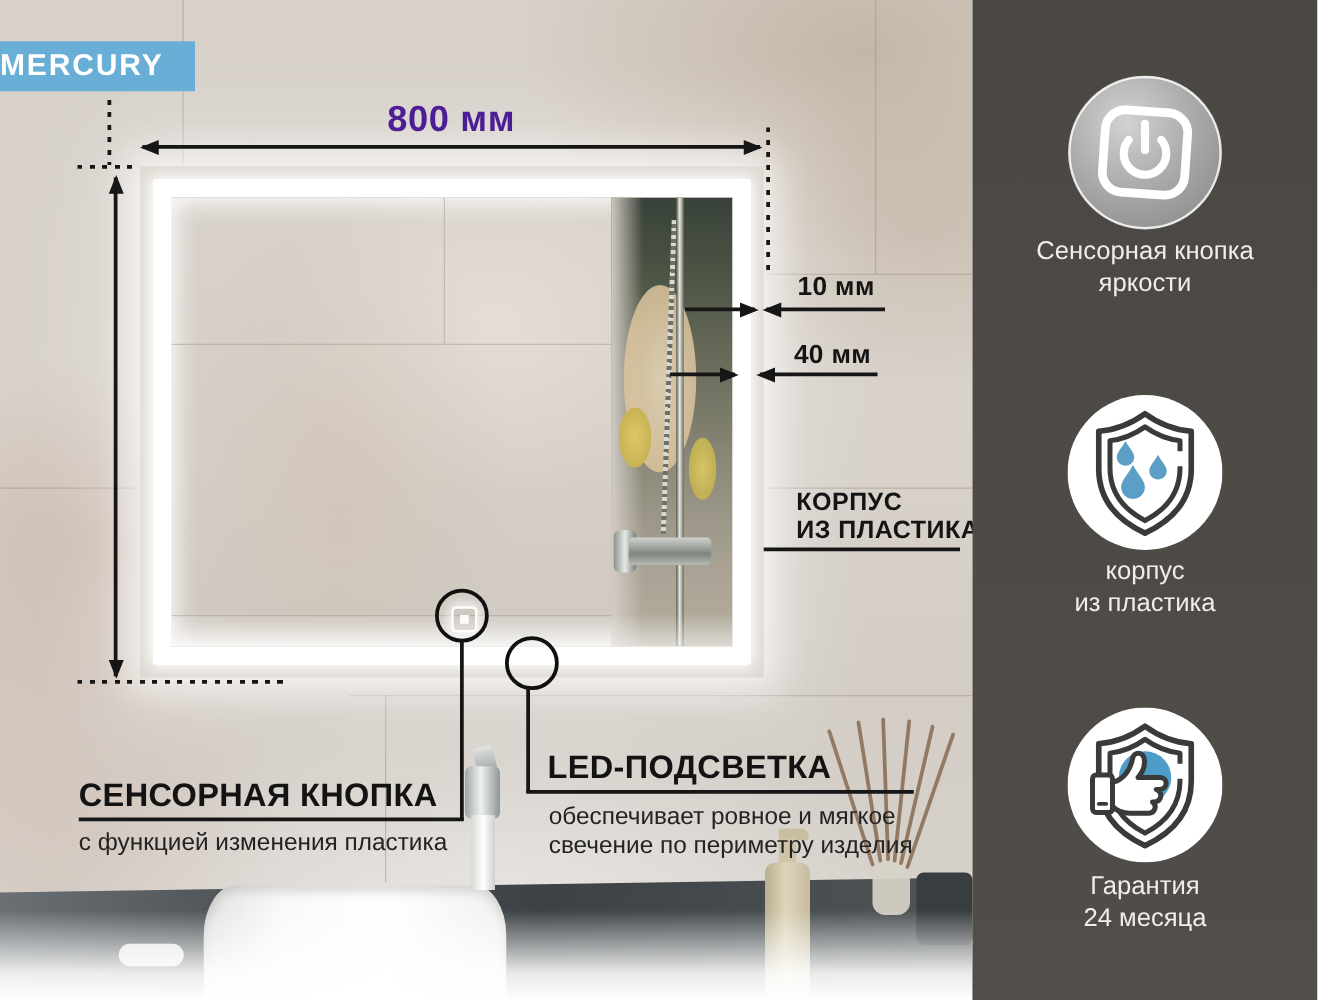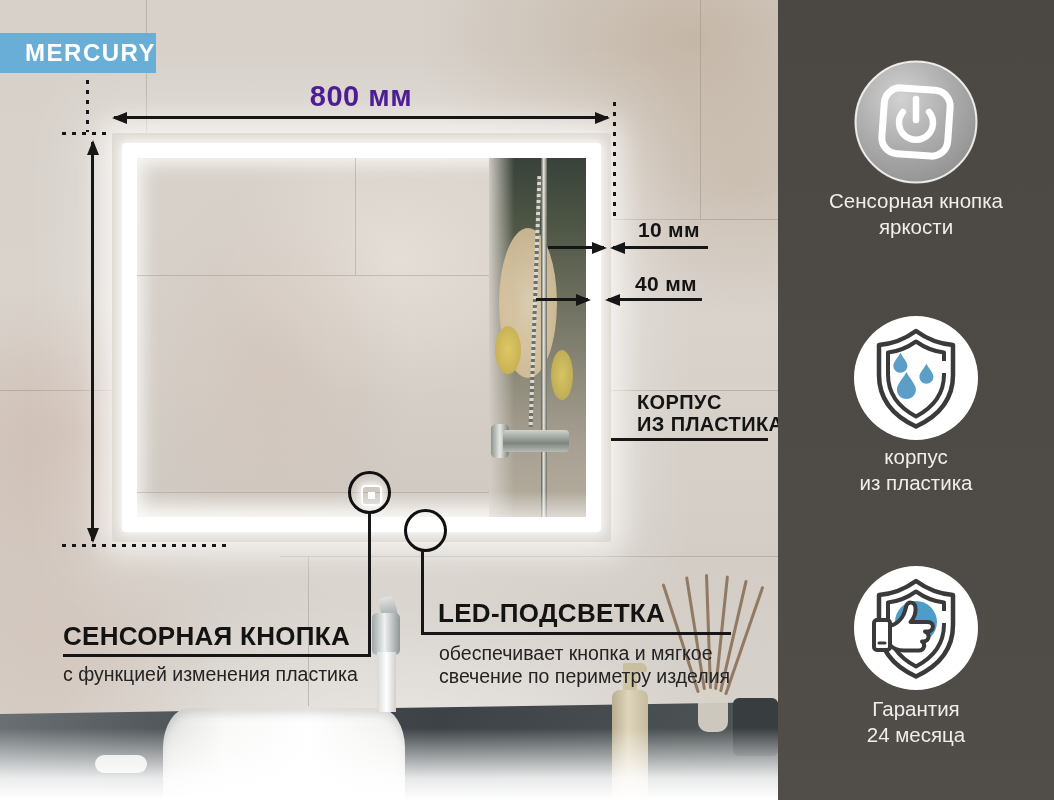--- a/index.html
+++ b/index.html
@@ -83,21 +83,21 @@
   .ah-l{border-top:6px solid transparent;border-bottom:6px solid transparent;border-right:15px solid #161616;}
   .ah-r{border-top:6px solid transparent;border-bottom:6px solid transparent;border-left:15px solid #161616;}
   .ah-u{border-left:6px solid transparent;border-right:6px solid transparent;border-bottom:15px solid #161616;}
   .ah-d{border-left:6px solid transparent;border-right:6px solid transparent;border-top:15px solid #161616;}
   .dim-label{font-weight:bold;font-size:29px;letter-spacing:.5px;color:#4c1d95;}
   .dim-label-sm{font-weight:bold;font-size:21px;letter-spacing:.3px;color:#141414;}
   .callout-circle{border:3.5px solid #101010;border-radius:50%;}
   .h-callout{font-weight:bold;font-size:26px;letter-spacing:.3px;color:#131313;white-space:nowrap;}
   .sub-callout{font-size:19.5px;color:#232323;white-space:nowrap;}
 
-  .badge{left:0;top:33px;width:156px;height:40px;display:flex;align-items:center;justify-content:flex-end;}
+  .badge{left:0;top:33px;width:156px;height:40px;display:flex;align-items:center;justify-content:flex-start;}
   .badge span{color:#fff;font-weight:bold;font-size:24px;letter-spacing:1.5px;}
 
   
   .sidebar{left:778px;top:0;width:276px;height:800px;
     background:linear-gradient(180deg,#4b4743 0%,#4e4a46 55%,#514d49 100%);}
   .feature-text{position:absolute;width:276px;text-align:center;color:#efeeec;
     font-size:20.5px;line-height:26px;font-weight:400;}
   .feature-text span{display:block;}
 </style>
 </head>
@@ -196,21 +196,21 @@
   <div class="abs line-v" style="left:368px;top:513px;height:143px;"></div>
   <div class="abs rule" style="left:63px;top:654px;width:308px;"></div>
   <div class="abs h-callout" style="left:63px;top:621px;">СЕНСОРНАЯ КНОПКА</div>
   <div class="abs sub-callout" style="left:63px;top:663px;">с функцией изменения пластика</div>
 
   <div class="abs callout-circle" style="left:404px;top:509px;width:37px;height:37px;"></div>
   <div class="abs line-v" style="left:421px;top:550px;height:84px;"></div>
   <div class="abs rule" style="left:421px;top:632px;width:310px;"></div>
   <div class="abs h-callout" style="left:438px;top:598px;">LED-ПОДСВЕТКА</div>
   <div class="abs sub-callout" style="left:439px;top:642px;line-height:23px;">
-    <span style="display:block;">обеспечивает кнопка и мягкое</span>
+    <span style="display:block;">обеспечивает ровное и мягкое</span>
     <span style="display:block;">свечение по периметру изделия</span>
   </div>
 
   <div class="abs sidebar">
 
     <svg class="abs" style="left:76px;top:60px;" width="124" height="124" viewBox="0 0 124 124">
       <defs>
         <radialGradient id="silverGrad" cx="38%" cy="30%" r="80%">
           <stop offset="0%" stop-color="#d2d2d2"></stop>
           <stop offset="55%" stop-color="#aaaaaa"></stop>

